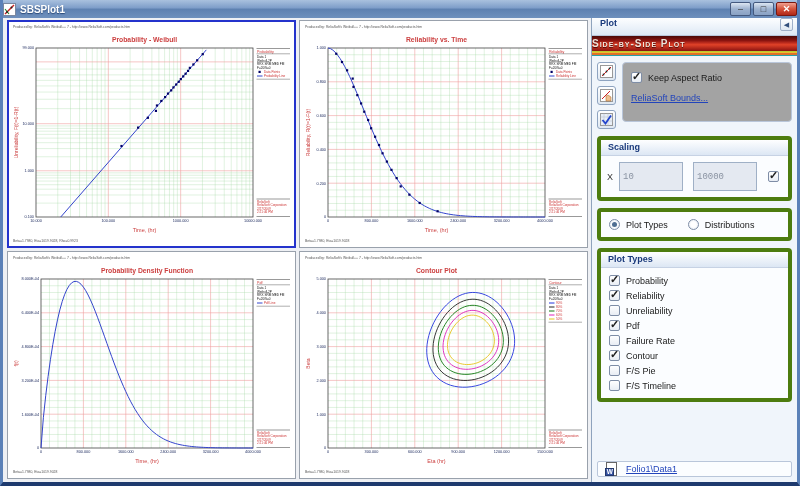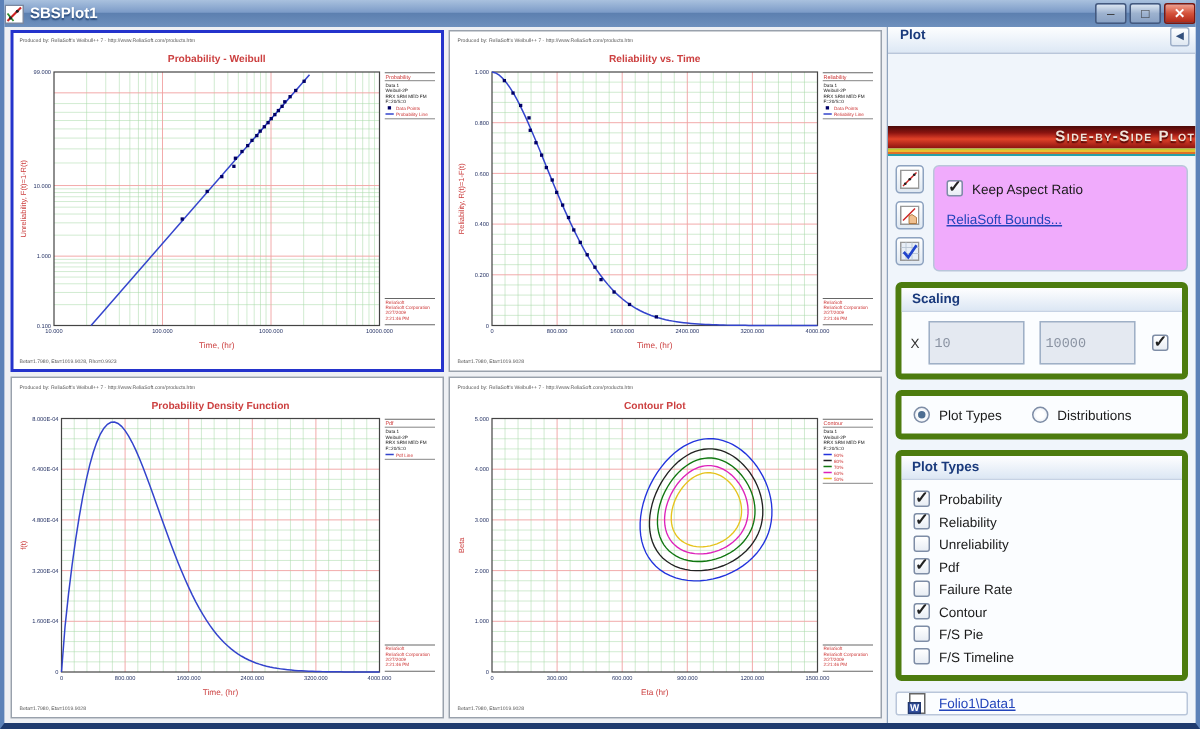--- a/index.html
+++ b/index.html
@@ -21,30 +21,30 @@
   .card{position:absolute;width:289px;height:228px;background:#fff;border:1px solid #99a1ac;padding:2px;box-sizing:border-box;}
   .card.selected{border:2px solid #2433cc;padding:1px;}
   .card svg{display:block;width:100%;height:100%;}
   
   #panel{flex:1;background:#f0f5fb;border-left:1px solid #8fa3bd;display:flex;flex-direction:column;box-sizing:border-box;}
   #panel-header{height:17px;background:linear-gradient(#fdfeff,#dde8f5);border-bottom:1px solid #b9c6da;
     display:flex;padding:0 4px 0 8px;}
   #panel-header .ttl{font-size:9px;font-weight:bold;color:#1a3a7c;flex:1;}
   #collapse-btn{width:13px;height:13px;font-size:7px;line-height:11px;text-align:center;color:#33507c;
     border:1px solid #9fb0c9;border-radius:2px;background:linear-gradient(#fff,#dfe8f2);padding:0;}
-  #banner{height:15px;line-height:15px;text-align:right;
+  #banner{height:15px;line-height:15px;text-align:left;
     background:linear-gradient(180deg,#4a0a08 0%,#8a1410 30%,#c43020 48%,#e04228 58%,#8a1210 100%);
     color:#efe4da;font-size:10px;font-weight:bold;font-variant:small-caps;letter-spacing:1px;
-    text-shadow:0 1px 1px #400;margin-top:48px;}
+    text-shadow:0 1px 1px #400;}
   #banner-stripes{height:5px;background:linear-gradient(180deg,#b8cc30 0 25%,#e8c030 25% 50%,#e07028 50% 75%,#28a0a8 75% 100%);}
   #tools-row{display:flex;margin:6px 5px 0 5px;}
   #tools-col{width:25px;display:flex;flex-direction:column;gap:5px;}
   .tool{width:19px;height:19px;border:1px solid #8ea3c0;border-radius:3px;
     background:linear-gradient(#ffffff,#dfe8f2);display:flex;align-items:center;justify-content:center;padding:0;}
-  #aspect-box{flex:1;border:1px solid #b9c6da;border-radius:4px;background:#f0abfc;padding:9px 8px;height:71px;box-sizing:border-box;}
+  #aspect-box{flex:1;border:1px solid #b9c6da;border-radius:4px;background:#a3a3a3;padding:9px 8px;height:60px;box-sizing:border-box;}
   .cbrow{display:flex;align-items:center;gap:6px;}
   .cb{position:relative;display:inline-block;width:11px;height:11px;border:1px solid #7e8da6;border-radius:2px;
     background:linear-gradient(#fff,#e8edf4);box-sizing:border-box;flex:none;}
   .cb.on::after{content:"\2713";position:absolute;left:0px;top:-3px;font-size:11px;font-weight:bold;color:#222;}
   .radio{position:relative;display:inline-block;width:11px;height:11px;border:1px solid #7e8da6;border-radius:50%;
     background:radial-gradient(#ffffff 40%,#dde5ef);box-sizing:border-box;flex:none;}
   .radio.on::after{content:"";position:absolute;left:2px;top:2px;width:5px;height:5px;border-radius:50%;background:#4e6e92;}
   .lbl{font-size:9px;color:#1a1a1a;}
   .link{font-size:9px;color:#2244bb;text-decoration:underline;cursor:pointer;}
   #cb-link{display:block;margin-top:10px;}

